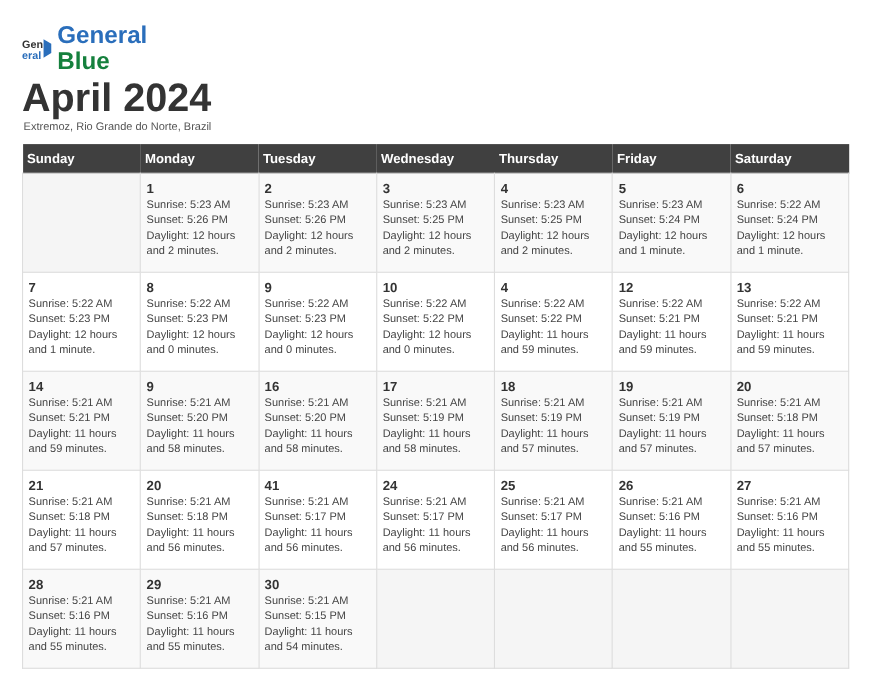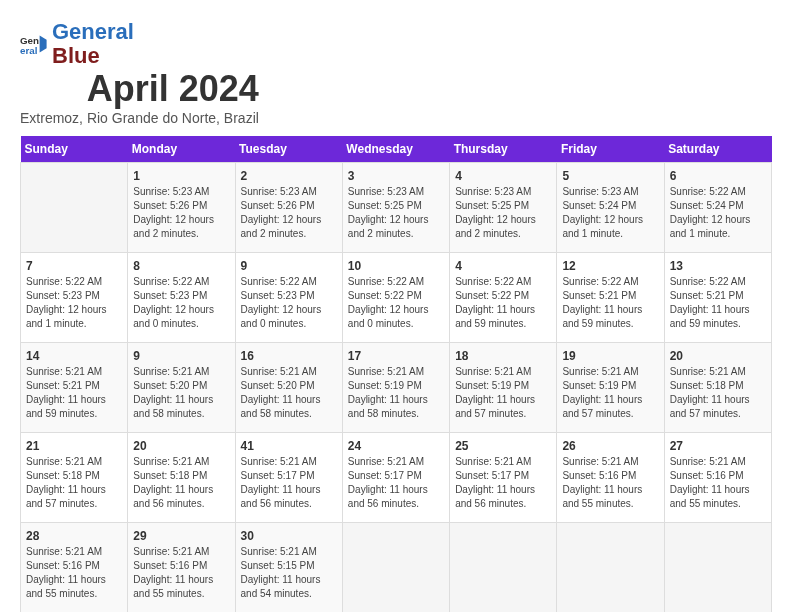--- a/index.html
+++ b/index.html
@@ -37,30 +37,30 @@
     }
     .title-block {
       text-align: right;
     }
     .month-title {
       font-size: 36px;
       font-weight: bold;
       color: #333;
     }
     .subtitle {
-      font-size: 14px;
+      font-size: 10px;
       color: #555;
     }
     table {
       width: 100%;
       border-collapse: collapse;
       font-size: 11px;
     }
     thead tr th {
-      background: #6d28d9;
+      background: #404040;
       color: #fff;
       padding: 6px 4px;
       text-align: left;
       font-size: 12px;
       font-weight: bold;
     }
     tbody tr {
       vertical-align: top;
     }
     tbody tr:nth-child(odd) {
@@ -100,21 +100,21 @@
 <div class="header">
   <div class="logo">
     <svg class="logo-icon" viewBox="0 0 40 40">
       <text x="0" y="20" font-size="14" font-weight="bold" fill="#333">Gen</text>
       <text x="0" y="34" font-size="14" font-weight="bold" fill="#2a6ebb">eral</text>
       <polygon points="28,8 38,14 38,26 28,32" fill="#2a6ebb"></polygon>
     </svg>
     <div>
       <div class="logo-text">
         <span>General</span><br>
-        <span style="color:#7f1d1d;">Blue</span>
+        <span style="color:#15803d;">Blue</span>
       </div>
     </div>
   </div>
   <div class="title-block">
     <div class="month-title">April 2024</div>
     <div class="subtitle">Extremoz, Rio Grande do Norte, Brazil</div>
   </div>
 </div>
 
 <table>

